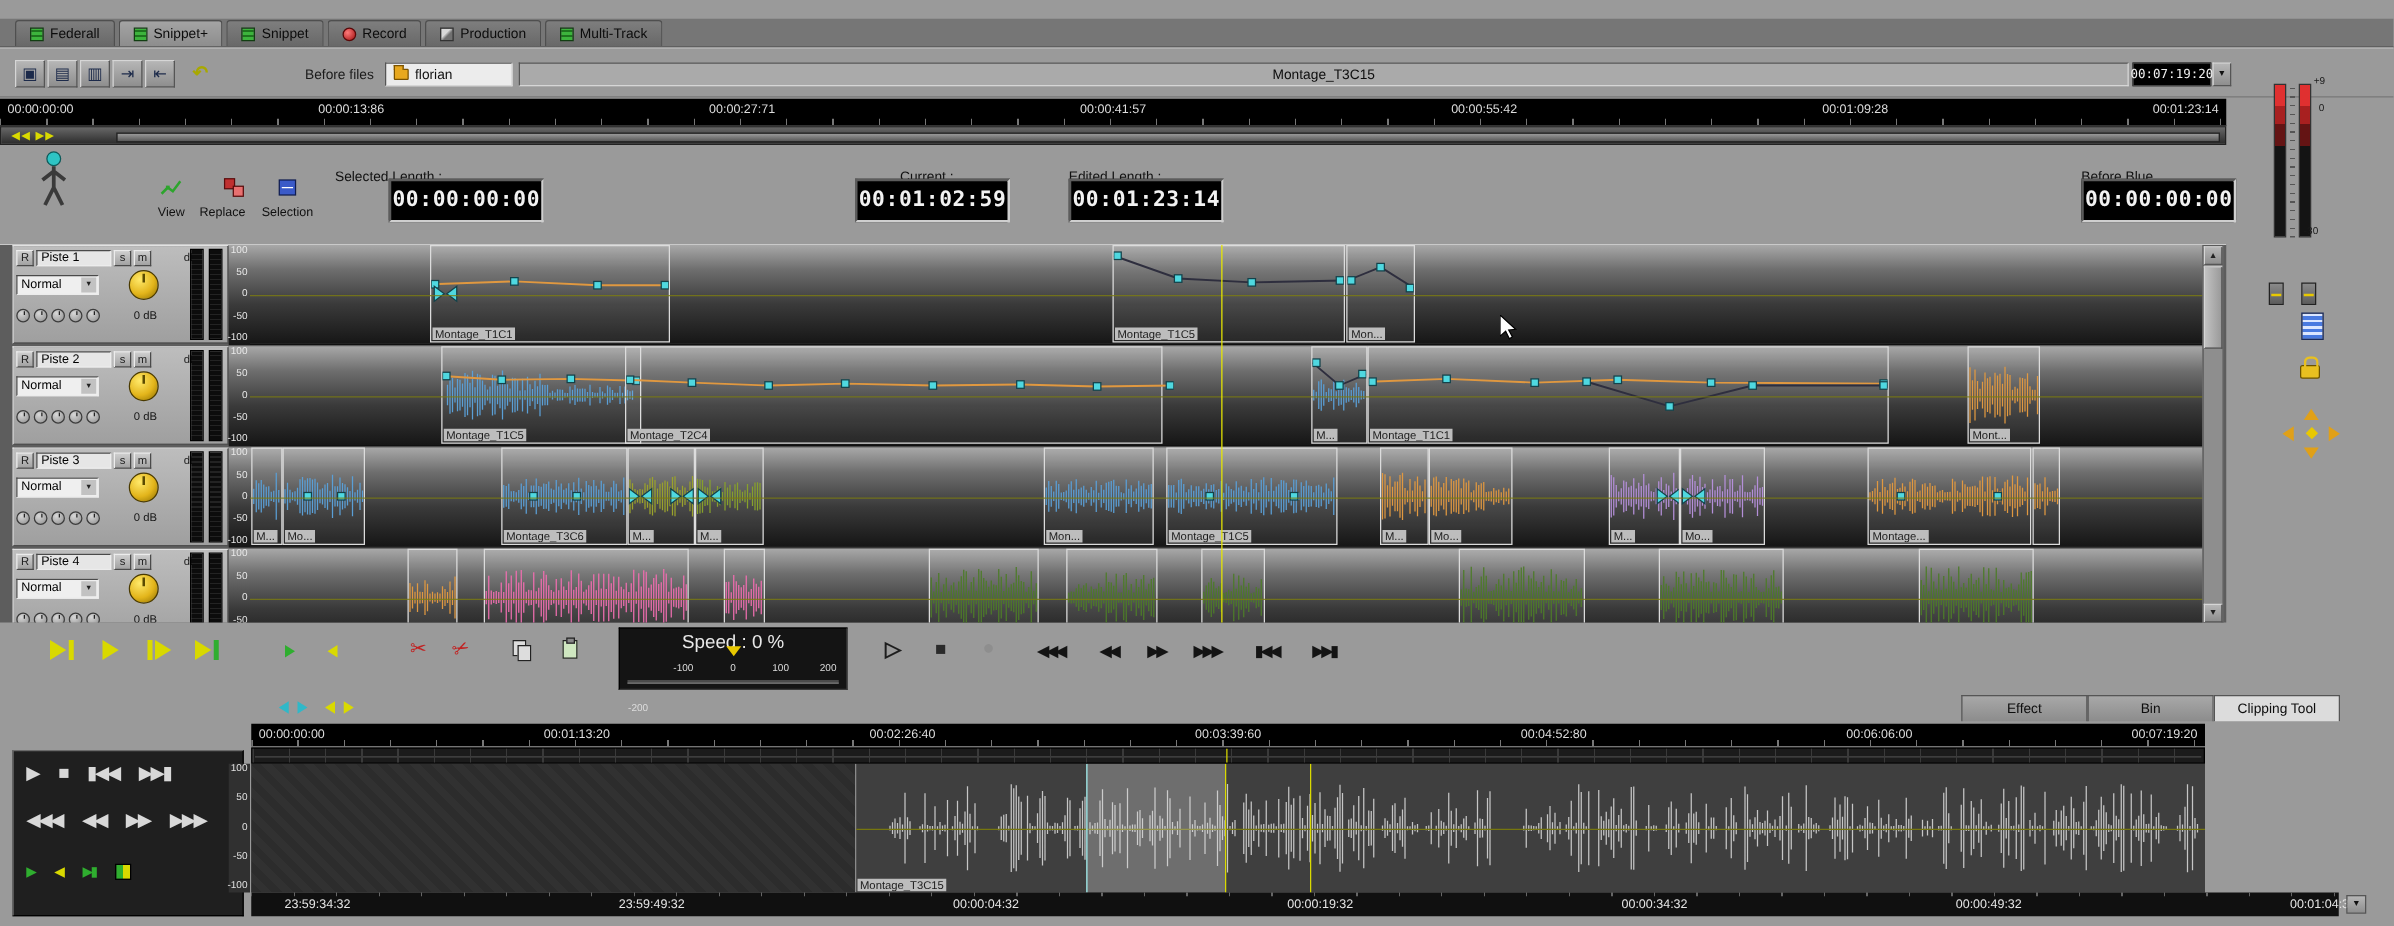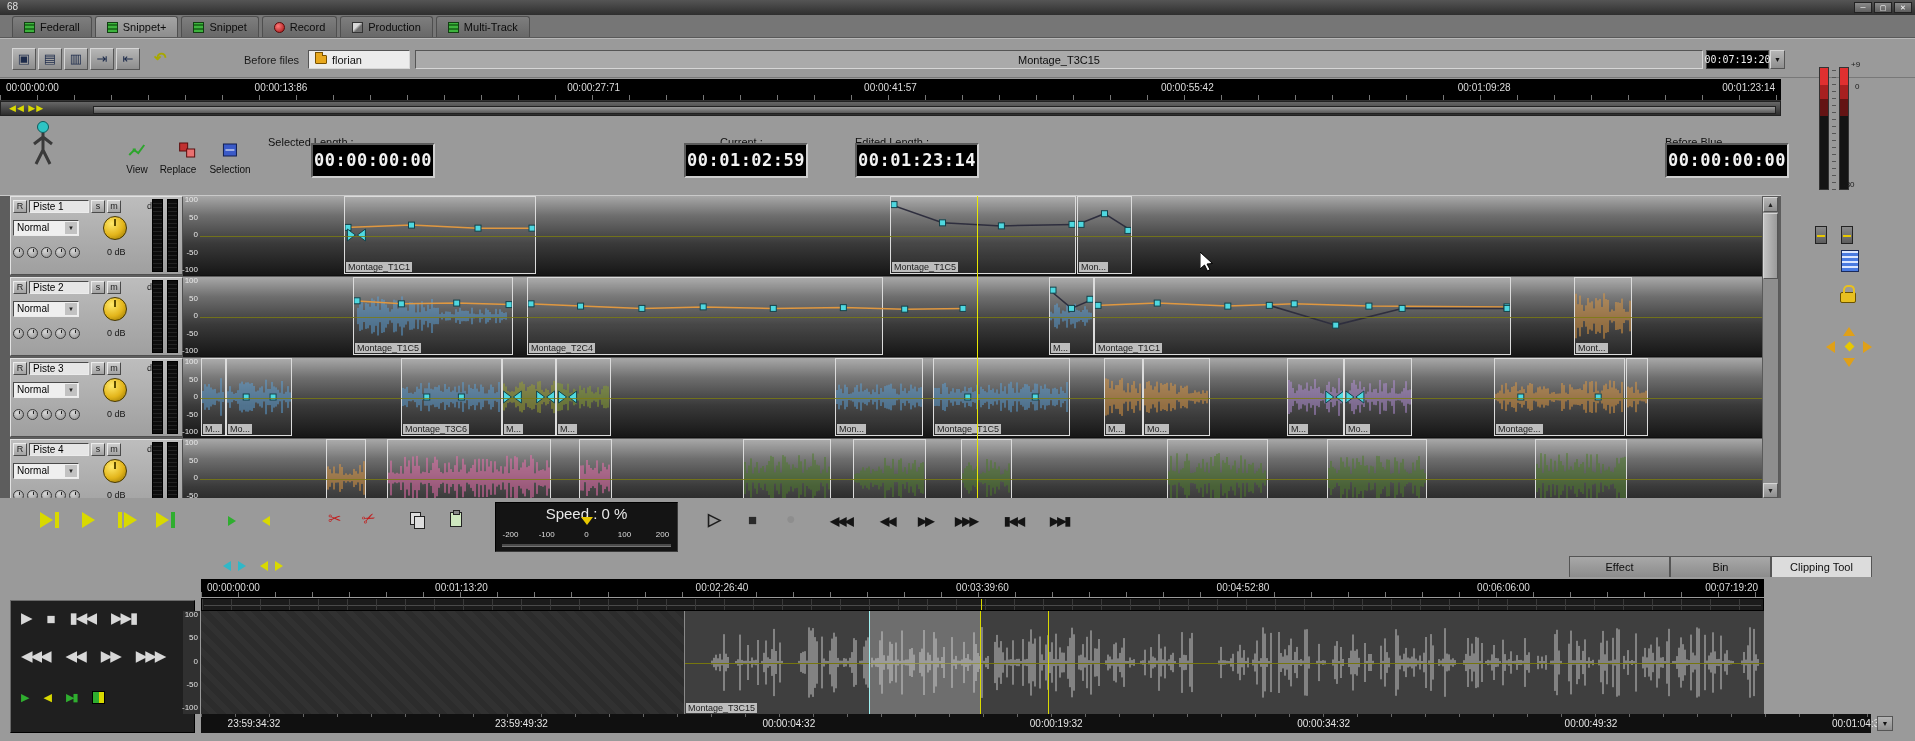--- a/index.html
+++ b/index.html
@@ -210,28 +210,20 @@
 .np-right{right:0;top:14px;border-left:9px solid #e0a018;border-right:none}
 .np-center{position:absolute;left:20px;top:16px;width:7px;height:7px;background:#e8c800;transform:rotate(45deg)}
 
 .cursor{position:absolute;left:1200px;top:252px;z-index:99}
 </style>
 </head>
 <body>
 
 <div class="app">
 
-  <div class="titlebar">
-    <span>68</span>
-    <div class="winbtns">
-      <div class="winbtn">─</div>
-      <div class="winbtn">▢</div>
-      <div class="winbtn">✕</div>
-    </div>
-  </div>
 
   <div class="tabbar" id="tabbar">
       <div class="tab">
         <span class="tabicon grid-green"></span>
         <span>Federall</span>
       </div>
       <div class="tab active">
         <span class="tabicon grid-green"></span>
         <span>Snippet+</span>
       </div>
@@ -425,21 +417,21 @@
                 <path d="M4 29.8V46.2M6 23.0V53.0M8 24.2V51.8M10 32.0V44.0M12 25.1V50.9M14 25.7V50.3M16 28.7V47.3M18 20.4V55.6M20 21.8V54.2M22 28.2V47.8M24 18.5V57.5M26 31.8V44.2M28 21.0V55.0M30 21.8V54.2M32 26.3V49.7M34 29.8V46.2M36 33.6V42.4M38 31.2V44.8M40 21.7V54.3M42 22.5V53.5M44 30.6V45.4M46 27.4V48.6M48 18.4V57.6M50 26.5V49.5M52 29.4V46.6M54 32.7V43.3M56 24.1V51.9M58 24.3V51.7M60 25.5V50.5M62 34.4V41.6M64 24.9V51.1M66 34.2V41.8M68 23.3V52.7M70 29.3V46.7M72 33.1V42.9M74 26.6V49.4M76 30.9V45.1M78 21.0V55.0" stroke="#5a9fd6" stroke-width="1"></path>
                 <path d="M80 29.7V46.3M82 29.9V46.1M84 29.8V46.2M86 36.1V39.9M88 34.5V41.5M90 35.9V40.1M92 33.4V42.6M94 33.6V42.4M96 33.8V42.2M98 36.1V39.9M100 36.4V39.6M102 31.2V44.8M104 33.8V42.2M106 30.0V46.0M108 32.7V43.3M110 32.9V43.1M112 32.7V43.3M114 32.9V43.1M116 35.6V40.4M118 29.7V46.3M120 35.6V40.4M122 36.2V39.8M124 36.2V39.8M126 31.5V44.5M128 35.2V40.8M130 36.5V39.5M132 30.3V45.7M134 31.8V44.2M136 34.0V42.0M138 36.2V39.8M140 36.2V39.8M142 30.8V45.2M144 36.1V39.9M146 31.2V44.8M148 33.8V42.2M150 35.0V41.0M152 34.3V41.7" stroke="#5a9fd6" stroke-width="1"></path>
                 <polyline points="0.0,22.8 47.4,25.8 102.7,25.1 158.0,26.6" stroke="#e09840" stroke-width="1.5" fill="none"></polyline>
                 <rect x="0" y="19.8" width="6" height="6" fill="#4fd8e0" stroke="#14424a"></rect>
                 <rect x="44.4" y="22.840000000000003" width="6" height="6" fill="#4fd8e0" stroke="#14424a"></rect>
                 <rect x="99.7" y="22.080000000000002" width="6" height="6" fill="#4fd8e0" stroke="#14424a"></rect>
                 <rect x="152" y="23.599999999999998" width="6" height="6" fill="#4fd8e0" stroke="#14424a"></rect>
               </svg>
               <span class="clip-label">Montage_T1C5</span>
             </div>
-            <div class="clip" style="left: 327px; width: 356px;">
+            <div class="clip" style="left: 300px; width: 430px;">
               <svg width="438" height="76">
                 <polyline points="0.0,25.8 52.6,28.1 113.9,30.4 175.2,28.9 245.3,30.4 315.4,29.6 376.7,31.2 438.0,30.4" stroke="#e09840" stroke-width="1.5" fill="none"></polyline>
                 <rect x="0" y="22.840000000000003" width="6" height="6" fill="#4fd8e0" stroke="#14424a"></rect>
                 <rect x="49.559999999999995" y="25.12" width="6" height="6" fill="#4fd8e0" stroke="#14424a"></rect>
                 <rect x="110.88000000000001" y="27.400000000000002" width="6" height="6" fill="#4fd8e0" stroke="#14424a"></rect>
                 <rect x="172.20000000000002" y="25.88" width="6" height="6" fill="#4fd8e0" stroke="#14424a"></rect>
                 <rect x="242.28000000000003" y="27.400000000000002" width="6" height="6" fill="#4fd8e0" stroke="#14424a"></rect>
                 <rect x="312.36" y="26.64" width="6" height="6" fill="#4fd8e0" stroke="#14424a"></rect>
                 <rect x="373.68" y="28.159999999999997" width="6" height="6" fill="#4fd8e0" stroke="#14424a"></rect>
                 <rect x="432" y="27.400000000000002" width="6" height="6" fill="#4fd8e0" stroke="#14424a"></rect>
@@ -724,21 +716,21 @@
         <i class="tri tri-y-sm"></i>
       </div>
     <span class="scissors" style="left:328px;top:11px">✂</span>
     <span class="scissors" style="left:362px;top:11px;transform:rotate(-25deg)">✂</span>
     <div class="copy-ic" style="left:410px;top:14px"></div>
     <div class="paste-ic" style="left:450px;top:14px"></div>
     <div class="speed-panel">
       <div class="speed-label">Speed : 0 %</div>
       <div class="speed-pointer"></div>
       <div class="speed-scale" id="speedscale">
-          <span style="left: 8%;">-200</span>
+          <span style="left: 8%; margin-top: 32px;">-200</span>
           <span style="left: 28%;">-100</span>
           <span style="left: 50%;">0</span>
           <span style="left: 71%;">100</span>
           <span style="left: 92%;">200</span>
         </div>
       <div class="speed-groove"></div>
     </div>
     <span class="tp-glyph" style="left:708px;top:11px;font-size:17px;color:#1d1d1d">▷</span>
     <span class="tp-glyph" style="left:748px;top:13px;font-size:15px;color:#2a2a2a">■</span>
     <span class="tp-glyph" style="left:786px;top:12px;font-size:16px;color:#8e8e8e">●</span>

